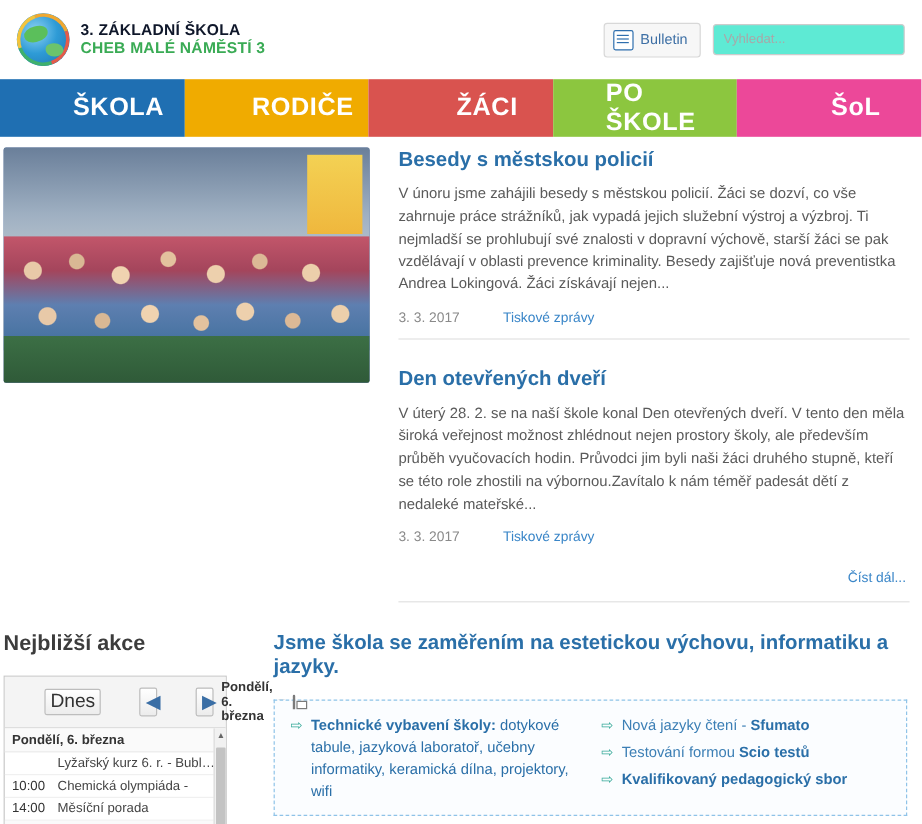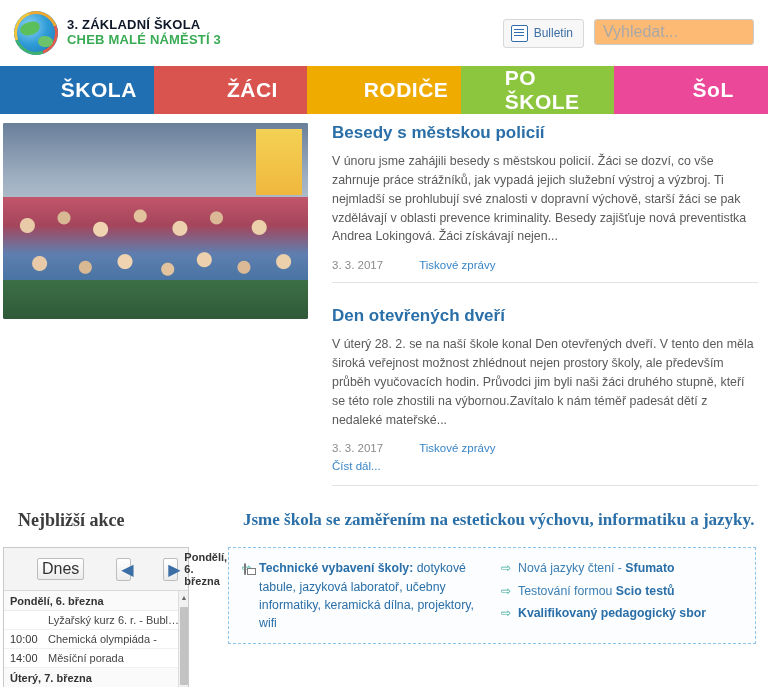--- a/index.html
+++ b/index.html
@@ -69,20 +69,21 @@
   }
   .logo-line2 {
     font-size: 13px;
     font-weight: bold;
     color: #3aab55;
     letter-spacing: 0.2px;
   }
   .header-right {
     margin-left: auto;
     display: flex;
+    align-items: center;
     gap: 10px;
   }
   .bulletin-btn {
     display: flex;
     align-items: center;
     gap: 6px;
     background: #f7f7f7;
     border: 1px solid #d8d8d8;
     border-radius: 3px;
     padding: 5px 10px 5px 7px;
@@ -104,24 +105,24 @@
     width: 10px; height: 1.5px;
     background: #2f6fae;
     box-shadow: 0 3px 0 #2f6fae, 0 6px 0 #2f6fae;
   }
   .search-box {
     width: 160px;
     height: 26px;
     border: 1px solid #ccc;
     border-radius: 3px;
     padding: 0 8px;
-    font-size: 16px;
+    font-size: 11px;
     color: #666;
     font-family: "Liberation Sans", sans-serif;
-    background: #fdba74;
+    background: #5eead4;
   }
   .search-box::placeholder { color: #a8a8a8; }
 
   
   .nav {
     display: flex;
     height: 48px;
     width: 100%;
   }
   .nav-item {
@@ -211,43 +212,43 @@
     color: #8a8a8a;
     padding-top: 4px;
   }
   .meta .tag { color: #3a86c8; cursor: pointer; }
   .divider {
     height: 1px;
     background: #e2e2e2;
     margin: 11px 0 0 0;
   }
   .read-more {
-    margin-top: 2px;
+    text-align: right;
+    margin-top: 18px;
     padding-right: 3px;
   }
   .read-more span {
     font-size: 11.5px;
     color: #3a86c8;
     cursor: pointer;
   }
 
   
   .lower {
     display: flex;
     margin-top: 22px;
   }
   .lower-left { width: 218px; padding-left: 3px; }
   .lower-right { flex: 1; padding: 0 12px 0 10px; }
 
   .section-title {
     font-size: 18px;
     font-weight: bold;
     color: #3c3c3c;
-    margin: 0 0 16px 15px;
-    font-family: Liberation Serif, serif;
+    margin: 0 0 16px 0;
   }
   .section-title.blue { color: #2a6fa8; font-size: 17px; margin-bottom: 17px; }
 
   
   .cal {
     border: 1px solid #c9c9c9;
     width: 186px;
     background: #fff;
     font-size: 11px;
   }
@@ -372,22 +373,22 @@
     <div class="bulletin-btn">
       <span class="bulletin-icon"></span>
       <span>Bulletin</span>
     </div>
     <input class="search-box" type="text" placeholder="Vyhledat..." style="">
   </div>
 </div>
 
 <div class="nav">
   <div class="nav-item" style="background:#1f6fb2">ŠKOLA</div>
+  <div class="nav-item" style="background:#f0ab00">RODIČE</div>
   <div class="nav-item" style="background:#d9534f">ŽÁCI</div>
-  <div class="nav-item" style="background:#f0ab00">RODIČE</div>
   <div class="nav-item" style="background:#8cc63f">PO ŠKOLE</div>
   <div class="nav-item sol" style="background:#ec4899">ŠoL</div>
 </div>
 
 <div class="content">
   <div class="left-col">
     <div class="hero-photo">
       <div class="wall"></div>
       <div class="crowd"></div>
       <div class="banner"></div>

